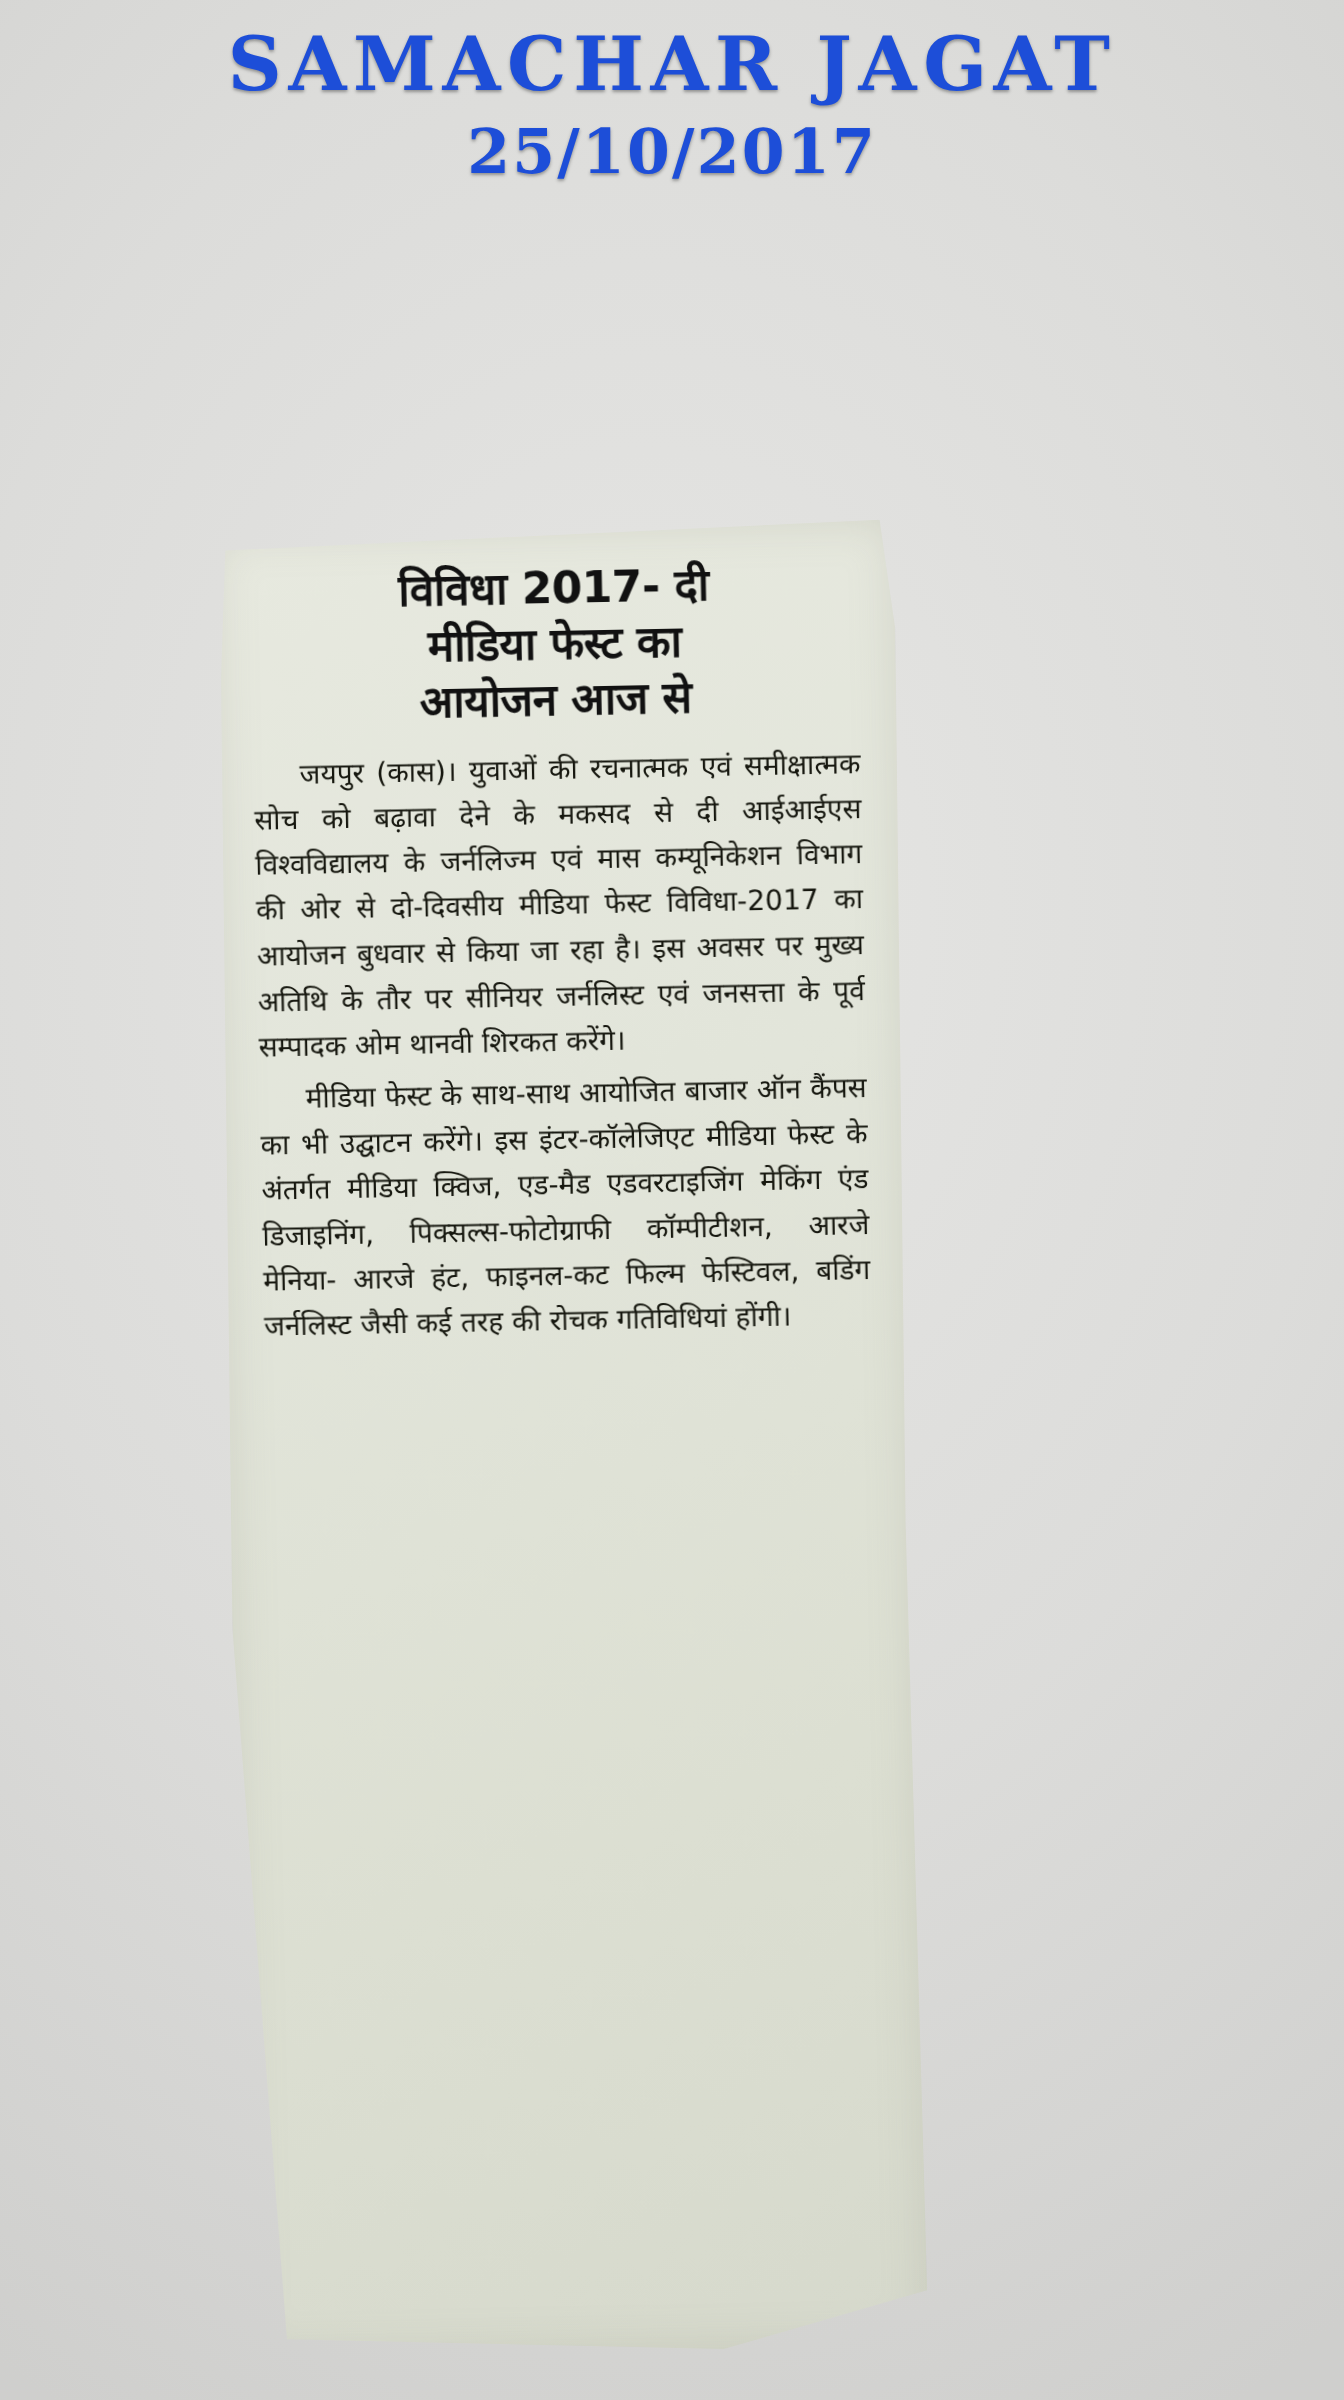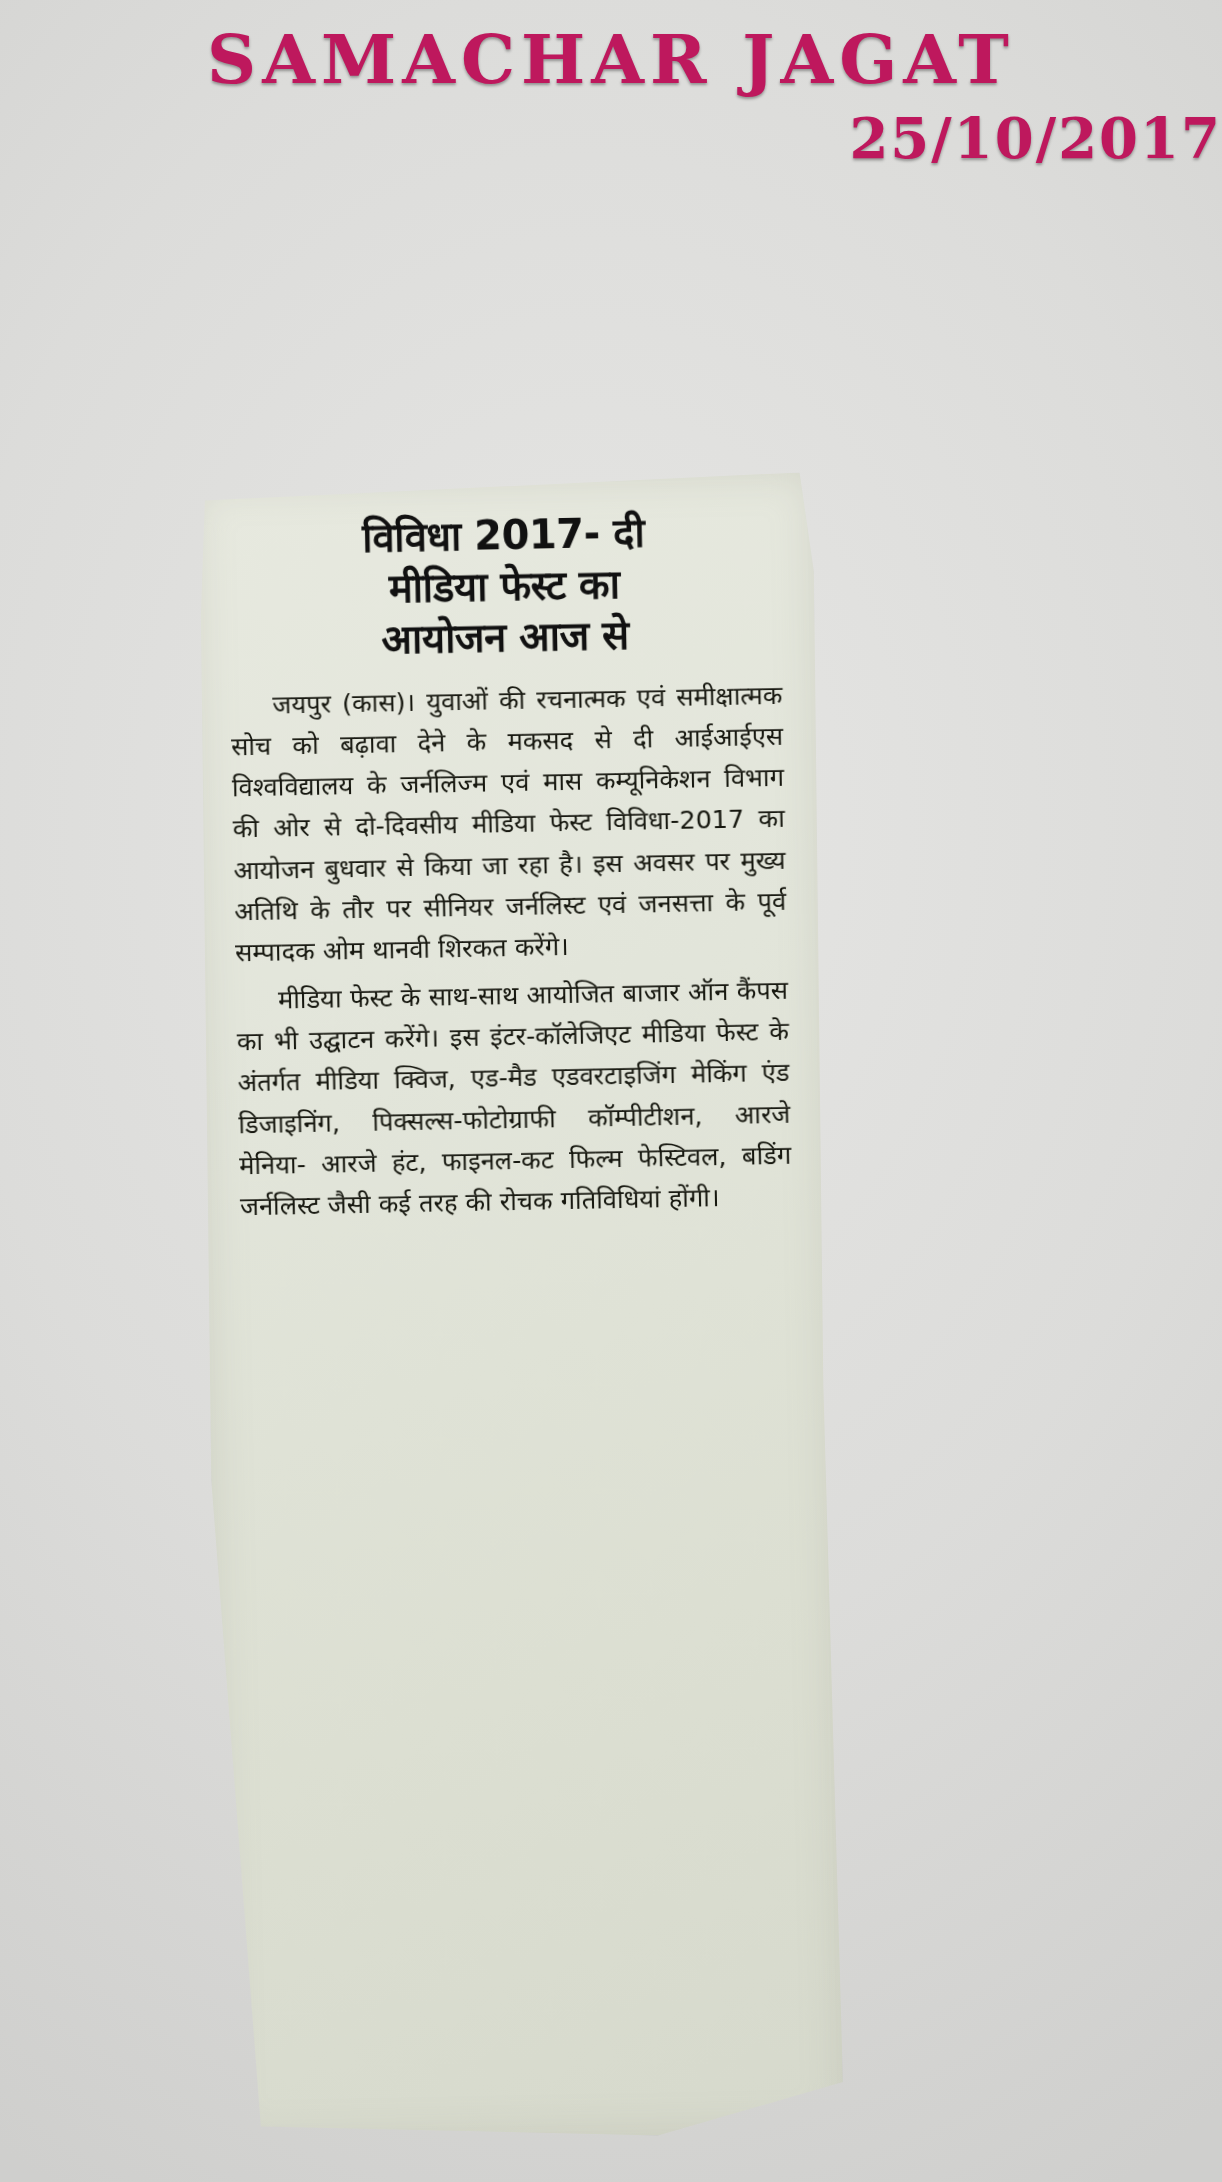--- a/index.html
+++ b/index.html
@@ -22,39 +22,38 @@
     background:
       radial-gradient(ellipse 95% 70% at 48% 38%, #e6e6e4 0%, #dcdcda 55%, #cfcfcd 100%);
   }
 
   .masthead {
     position: absolute;
     top: 24px;
     left: 0;
     width: 100%;
     text-align: center;
-    color: #be185d;
+    color: #1d4ed8;
   }
   .masthead-title {
     font-family: "DejaVu Serif", serif;
     font-size: 68px;
     font-weight: 700;
     letter-spacing: 6px;
     line-height: 1.05;
     text-shadow: 0 2px 3px rgba(0,0,0,0.35);
     white-space: nowrap;
   }
   .masthead-date {
     font-family: "DejaVu Serif", serif;
     font-size: 56px;
     font-weight: 700;
     letter-spacing: 2px;
     margin-top: 10px;
     text-shadow: 0 2px 3px rgba(0,0,0,0.35);
-    text-align: right;
   }
 
   
   .clipping {
     position: absolute;
     left: 208px;
     top: 478px;
     width: 620px;
     height: 1660px;
     background: linear-gradient(160deg, #e7e9df 0%, #e2e5da 35%, #dcdfd2 70%, #d6d9cc 100%);

